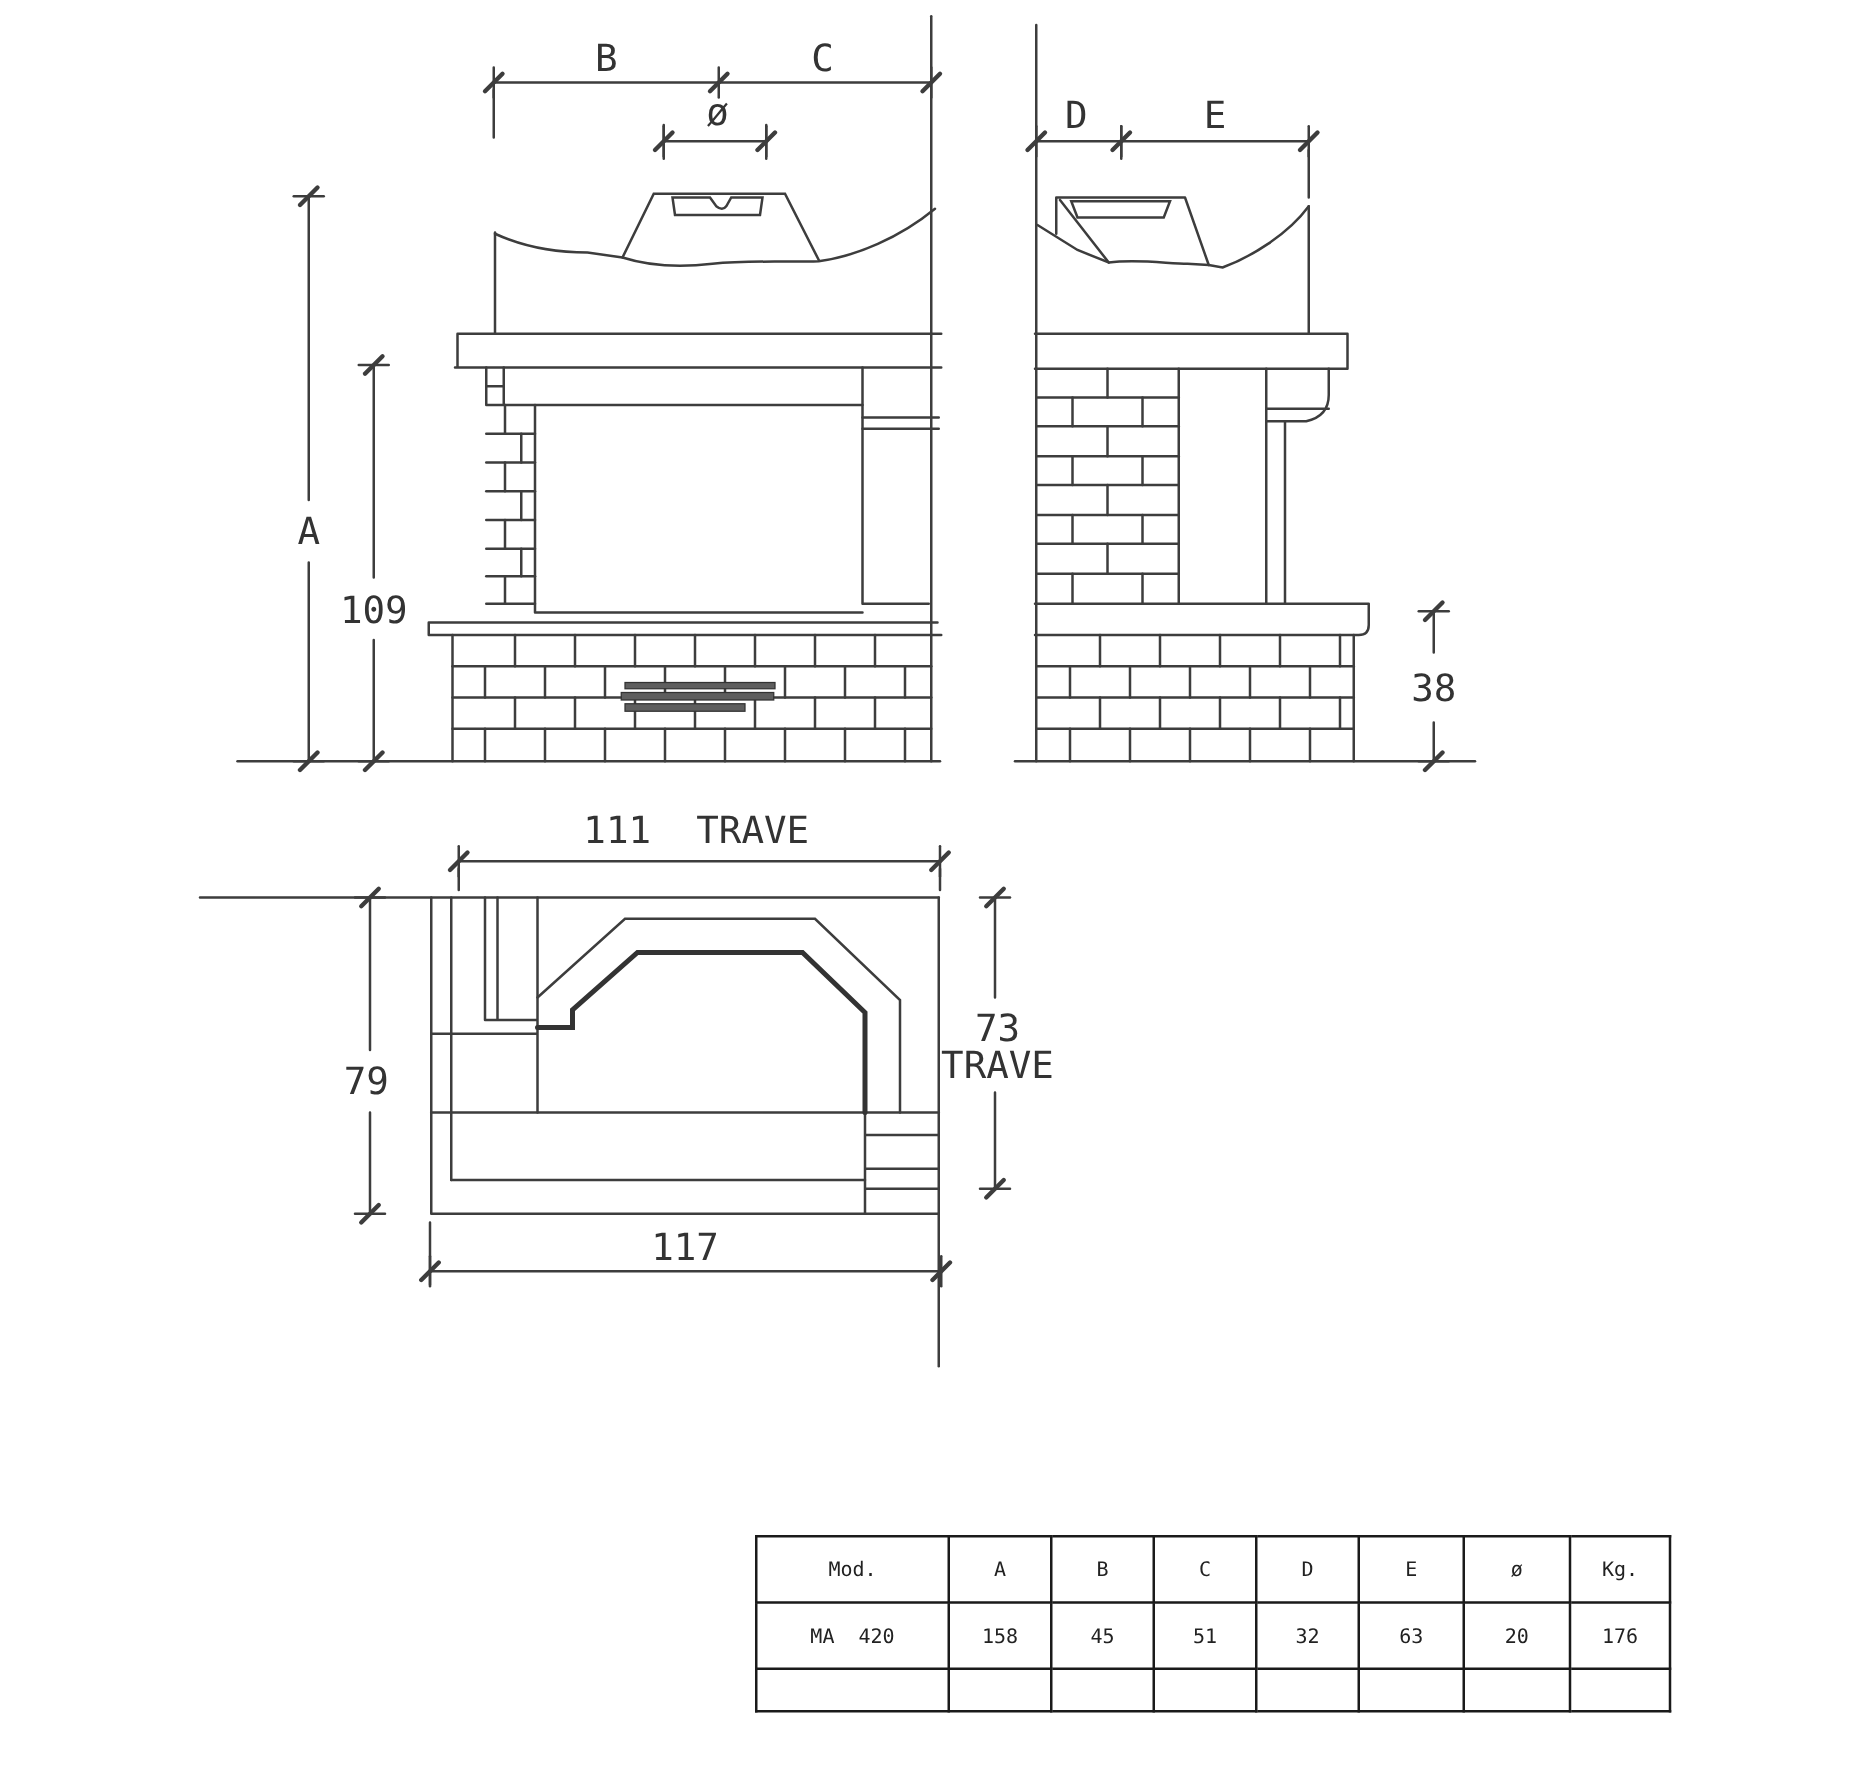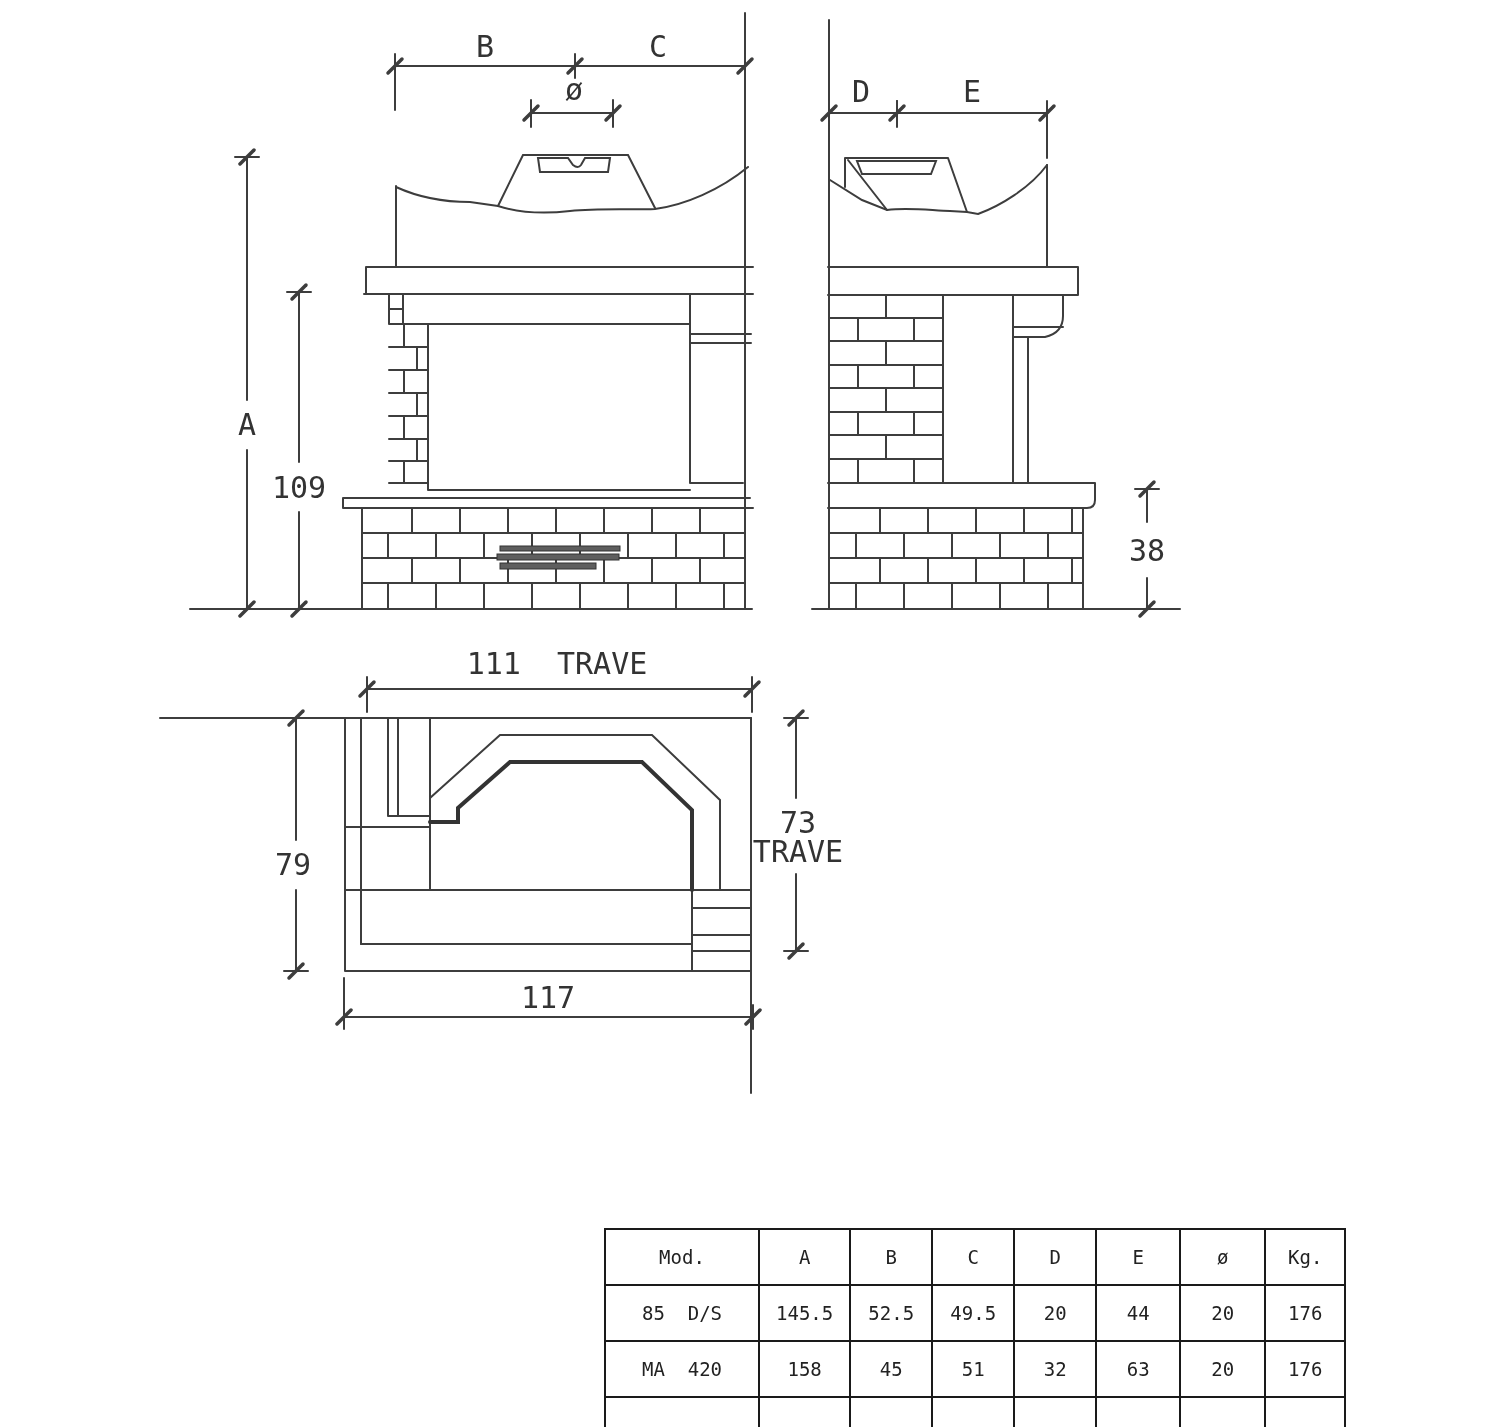--- a/index.html
+++ b/index.html
@@ -4,21 +4,21 @@
 <style>
   html,body{margin:0;padding:0;background:#fff;}
   body{width:1500px;height:1427px;overflow:hidden;position:relative;
        font-family:"DejaVu Sans Mono","Liberation Mono",monospace;}
   #canvas{position:absolute;left:0;top:0;width:1500px;height:1427px;background:#ffffff;}
   svg text{white-space:pre;fill:#333;font-family:"DejaVu Sans Mono","Liberation Mono",monospace;}
   .dimlbl{font-size:30px;}
   table.spec{position:absolute;left:604px;top:1228px;border-collapse:collapse;
              table-layout:fixed;background:#fff;}
   table.spec td,table.spec th{border:2px solid #1a1a1a;text-align:center;vertical-align:middle;
-             font-size:19px;font-weight:normal;color:#222;white-space:pre;padding:16px;
+             font-size:16px;font-weight:normal;color:#222;white-space:pre;padding:16px;
              font-family:"DejaVu Sans Mono","Liberation Mono",monospace;}
   table.spec tr.hdr{height:38px;}
   table.spec tr.r{height:39px;}
   table.spec tr.partial{height:22px;}
   col.c-mod{width:154px;} col.c-n{width:82px;} col.c-e{width:84px;} col.c-d{width:85px;} col.c-k{width:80px;}
 </style>
 </head>
 <body>
 
 <div id="canvas">
@@ -262,30 +262,20 @@
     <th>Mod.</th>
     <th>A</th>
     <th>B</th>
     <th>C</th>
     <th>D</th>
     <th>E</th>
     <th>ø</th>
     <th>Kg.</th>
   </tr>
   <tr class="r">
-    <td>85  D/S</td>
-    <td>145.5</td>
-    <td>52.5</td>
-    <td>49.5</td>
-    <td>20</td>
-    <td>44</td>
-    <td>20</td>
-    <td>176</td>
-  </tr>
-  <tr class="r">
     <td>MA  420</td>
     <td>158</td>
     <td>45</td>
     <td>51</td>
     <td>32</td>
     <td>63</td>
     <td>20</td>
     <td>176</td>
   </tr>
   <tr class="partial">

